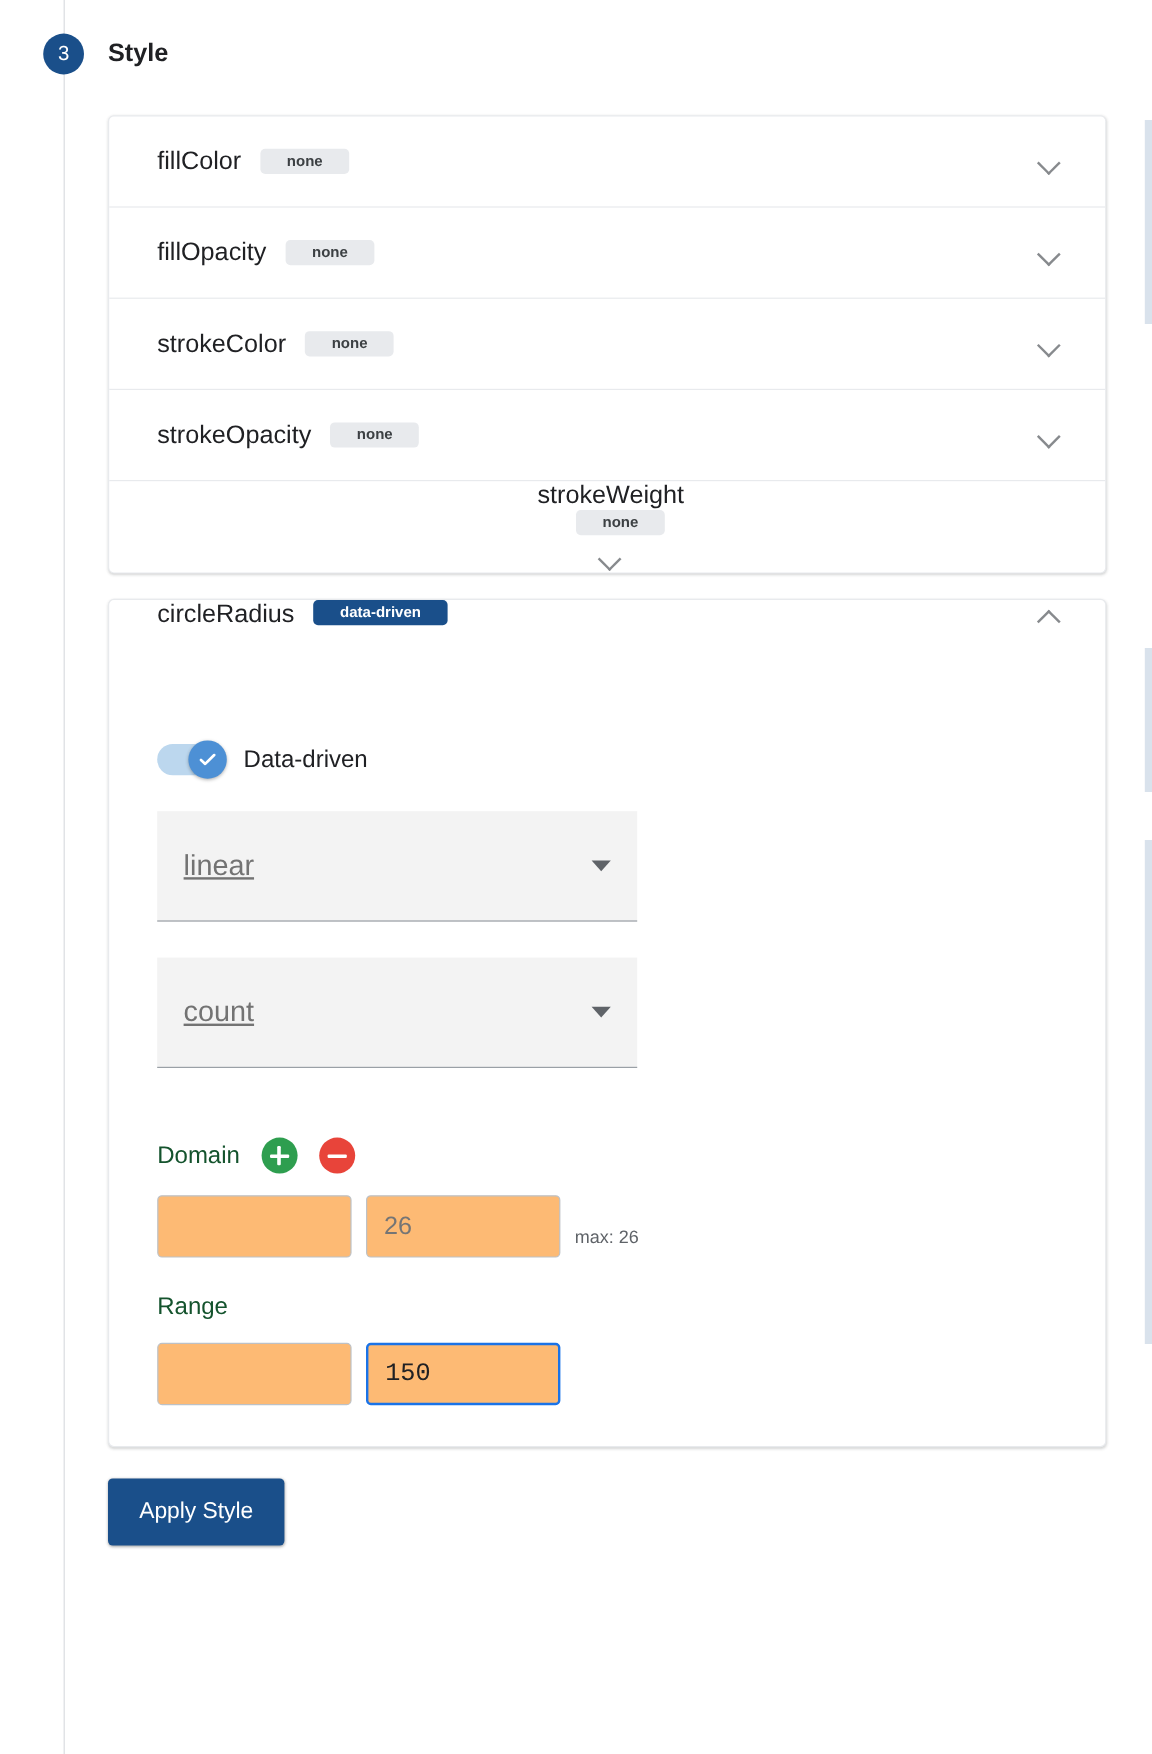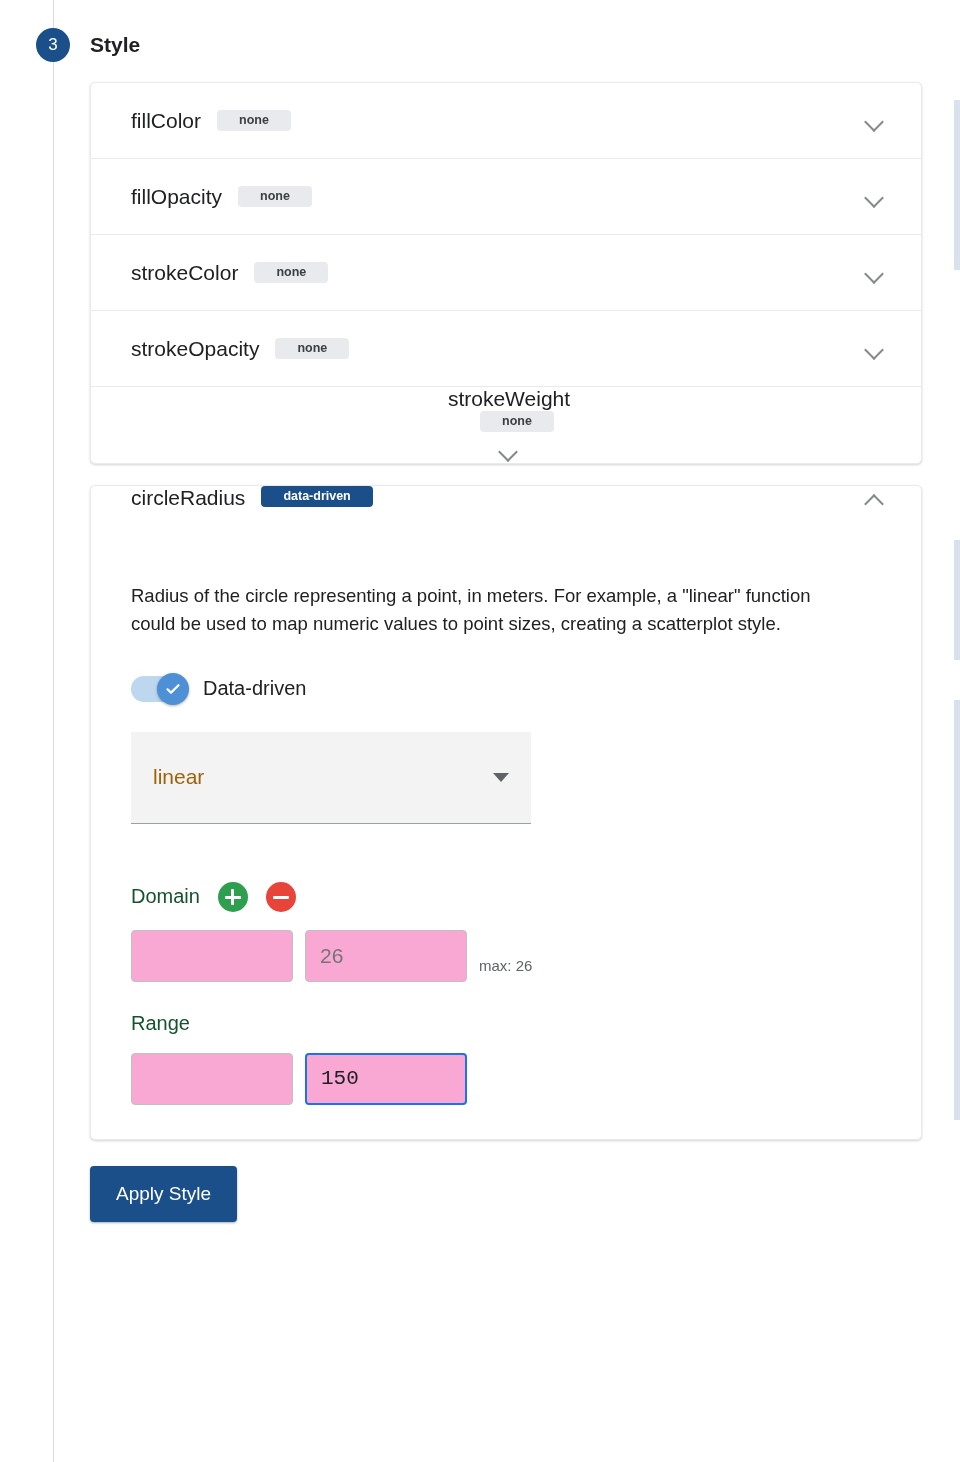--- a/index.html
+++ b/index.html
@@ -50,21 +50,21 @@
   }
   .step-title {
     font-size: 21px;
     color: #202124;
     font-weight: bold;
   }
 
   .content {
     position: absolute;
     left: 90px;
-    top: 82px;
+    top: 96px;
     width: 832px;
   }
 
   .card {
     background: #ffffff;
     border: 1px solid #e8eaed;
     border-radius: 5px;
     box-shadow: 0 1px 2px rgba(60,64,67,0.15), 0 1px 3px rgba(60,64,67,0.08);
   }
 
@@ -183,22 +183,23 @@
     height: 92px;
     background: #f3f3f3;
     border-bottom: 1px solid #9aa0a6;
     margin-top: 30px;
     display: flex;
     align-items: center;
     padding: 0 22px;
     cursor: pointer;
   }
   .select-value {
-    font-size: 21px;
-    color: #a16207;
+    font-size: 24px;
+    color: #737373;
+    text-decoration: underline;
   }
   .caret {
     margin-left: auto;
     width: 0;
     height: 0;
     border-left: 8px solid transparent;
     border-right: 8px solid transparent;
     border-top: 9px solid #5f6368;
   }
 
@@ -247,21 +248,21 @@
     display: flex;
     align-items: flex-start;
     gap: 12px;
     margin-top: 18px;
   }
   .text-input {
     width: 162px;
     height: 52px;
     border: 1px solid #bdc1c6;
     border-radius: 4px;
-    background: #f9a8d4;
+    background: #fdba74;
     font-family: "Liberation Sans", sans-serif;
     font-size: 21px;
     color: #5f6368;
     padding: 0 14px;
     outline: none;
   }
   .text-input.focused {
     border: 2px solid #1a73e8;
     color: #202124;
     font-family: Liberation Mono, monospace;
@@ -354,38 +355,41 @@
 
     <div class="expanded-head">
       <span class="prop-name">circleRadius</span>
       <span class="chip data-driven">data-driven</span>
       <span class="spacer"></span>
       <span class="chev up"></span>
     </div>
 
     <div class="expanded-body">
 
-      <p class="desc">Radius of the circle representing a point, in meters. For example, a "linear" function could be used to map numeric values to point sizes, creating a scatterplot style.</p>
 
       <div class="toggle-row">
         <div class="switch">
           <div class="knob">
             <svg width="18" height="18" viewBox="0 0 18 18" aria-hidden="true">
               <path d="M3.5 9.3 L7 12.6 L14.5 5.2" fill="none" stroke="#ffffff" stroke-width="2.2" stroke-linecap="round" stroke-linejoin="round"></path>
             </svg>
           </div>
         </div>
         <span class="toggle-label">Data-driven</span>
       </div>
 
       <div class="select">
         <span class="select-value">linear</span>
         <span class="caret"></span>
       </div>
 
+      <div class="select">
+        <span class="select-value">count</span>
+        <span class="caret"></span>
+      </div>
 
       <div class="domain-head">
         <span class="field-label">Domain</span>
         <span class="round-btn add">
             <span class="plus"></span>
           </span>
         <span class="round-btn remove">
             <span class="minus"></span>
           </span>
       </div>

